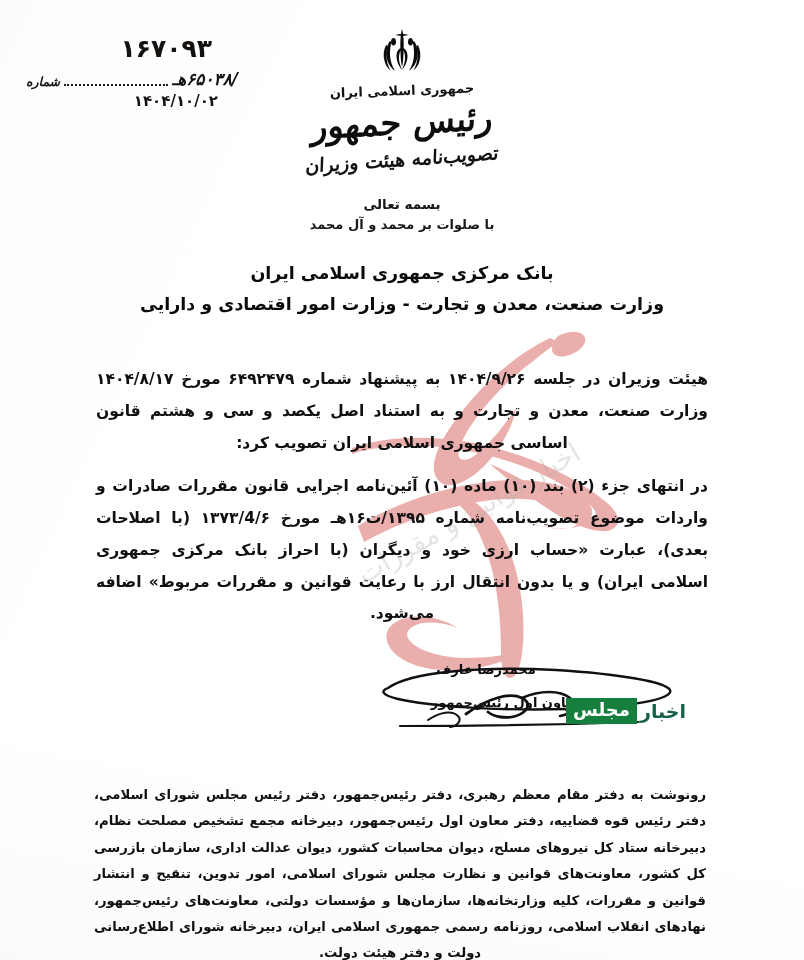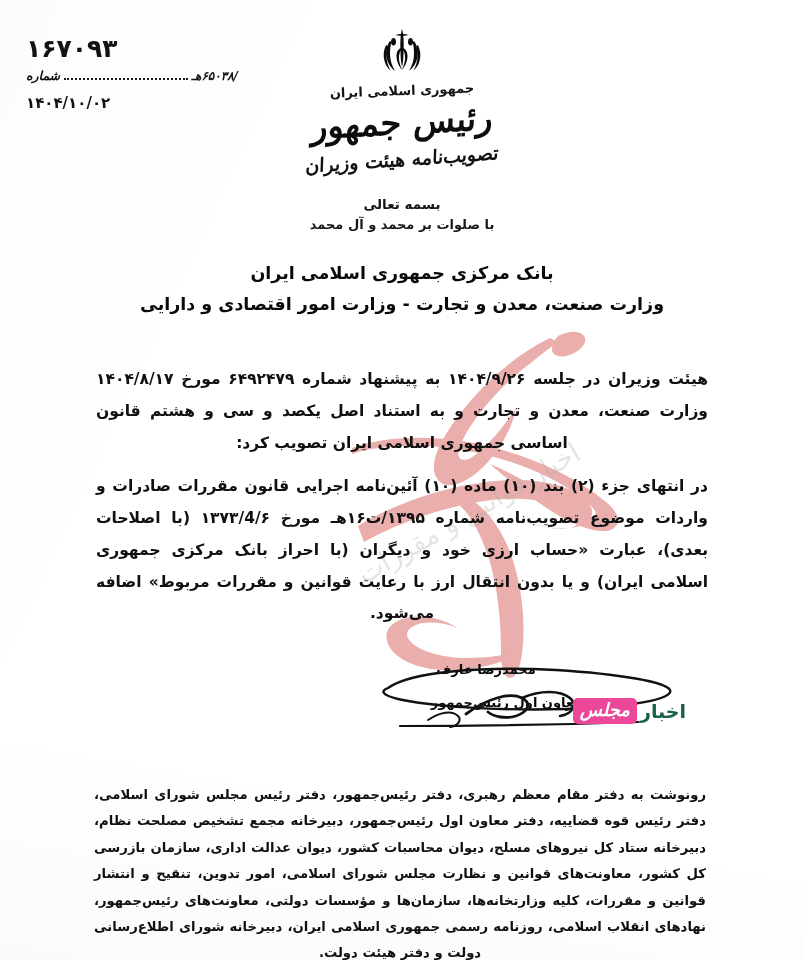--- a/index.html
+++ b/index.html
@@ -65,22 +65,22 @@
     right: 566px;
     width: 212px;
     text-align: left;
     direction: rtl;
     color: #15110f;
   }
   .stamp-number-big {
     font-size: 25px;
     font-weight: 700;
     letter-spacing: 2px;
-    text-align: left;
-    margin: 0 0 0 0;
+    text-align: right;
+    margin: 0 0 6px 0;
     padding-right: 26px;
     font-family: "DejaVu Sans", sans-serif;
   }
   .stamp-row {
     display: flex;
     align-items: flex-end;
     justify-content: flex-start;
     flex-direction: row-reverse;
     gap: 4px;
     height: 19px;
@@ -92,33 +92,33 @@
     white-space: nowrap;
     line-height: 1;
   }
   .dotted-rule {
     flex: 1;
     border-bottom: 2.2px dotted #1a1a1a;
     height: 9px;
     margin-bottom: 2px;
   }
   .stamp-suffix {
-    font-size: 12px;
+    font-size: 17px;
     font-weight: 700;
     white-space: nowrap;
     line-height: 1;
     letter-spacing: 0.5px;
   }
   .stamp-date {
     font-size: 15px;
     font-weight: 700;
     letter-spacing: 1px;
-    text-align: left;
+    text-align: right;
     padding-right: 20px;
-    margin-top: 12px;
+    margin-top: 4px;
     font-family: "DejaVu Sans", sans-serif;
   }
 
   
   .letterhead {
     position: absolute;
     top: 26px;
     left: 0;
     right: 0;
     text-align: center;
@@ -250,26 +250,25 @@
     font-weight: 800;
     color: #17604c;
     letter-spacing: -0.5px;
     line-height: 1;
     text-align: center;
   }
   .badge-word-chip {
     font-size: 18px;
     font-weight: 800;
     color: #ffffff;
-    background: #ec4899;
-    border-radius: 5px;
+    background: #15803d;
+    border-radius: 0;
     padding: 3px 7px 5px 7px;
     line-height: 1;
     letter-spacing: -0.5px;
-    font-style: italic;
   }
 
   
   .footer-block {
     position: absolute;
     top: 782px;
     right: 98px;
     width: 612px;
     color: #101010;
   }

